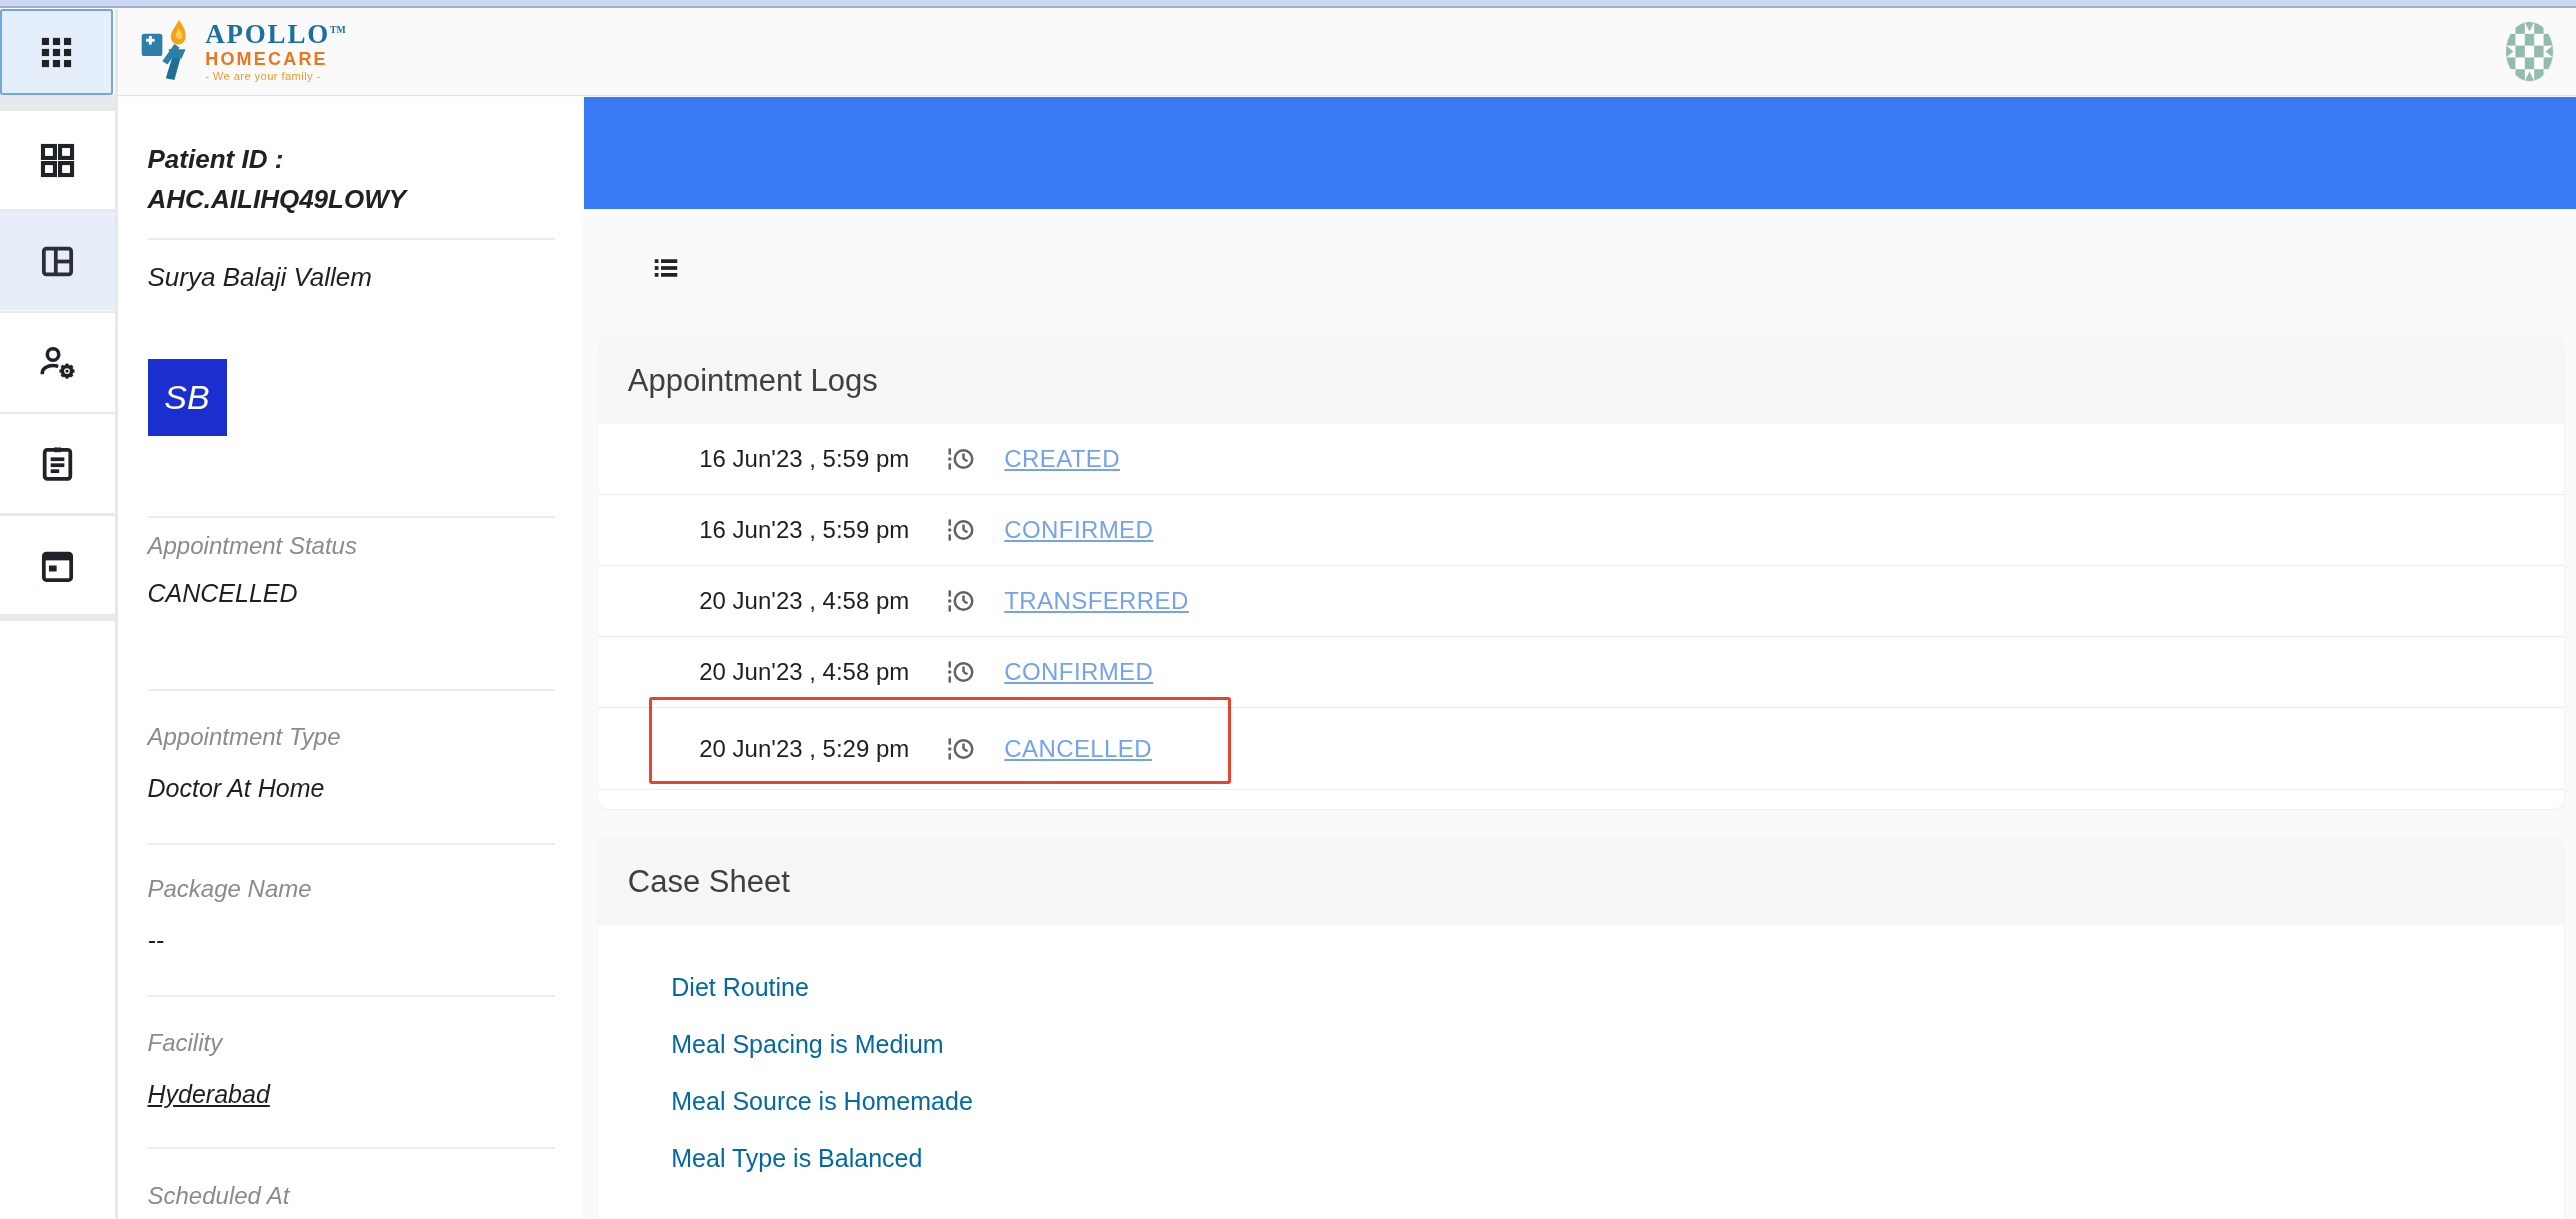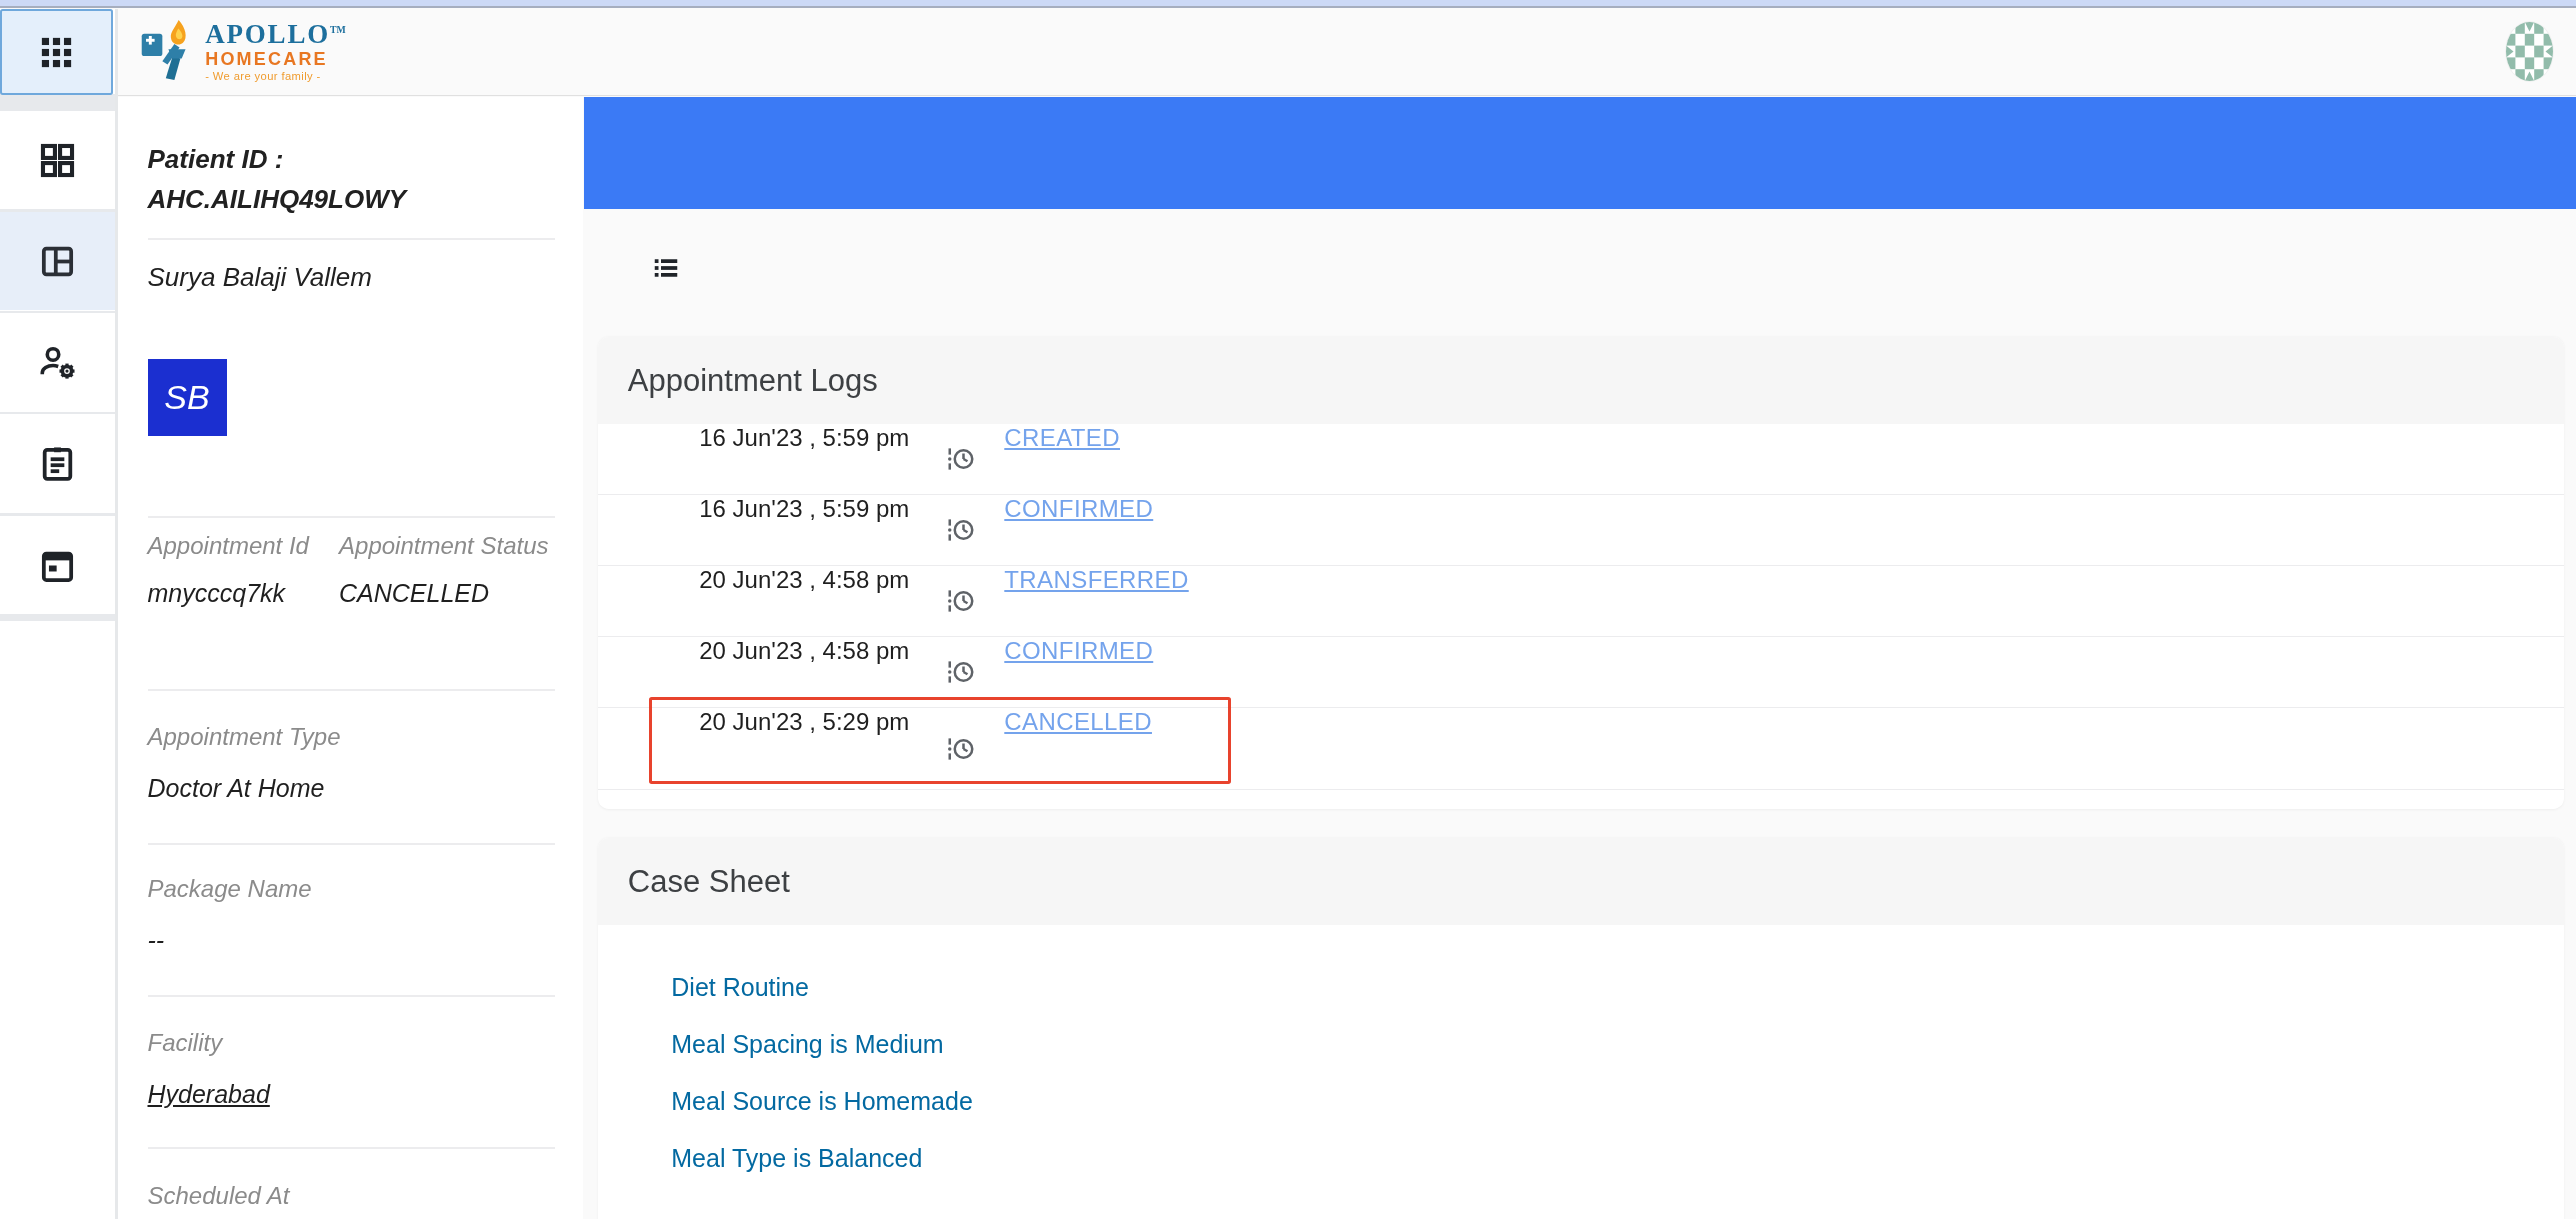--- a/index.html
+++ b/index.html
@@ -69,21 +69,21 @@
   .blue-bar{position:absolute;left:0;top:0;width:100%;height:112px;background:#3b7af5;}
   .list-btn{position:absolute;left:64px;top:154px;width:36px;height:36px;cursor:pointer;
             display:flex;align-items:center;justify-content:center;}
 
   .card{position:absolute;left:14.3px;width:1966px;background:#ffffff;border-radius:10.7px;
         box-shadow:0 0.9px 2.7px rgba(0,0,0,0.05);}
   .card-header{height:87px;background:#f6f6f6;border-radius:10.7px 10.7px 0 0;display:flex;
                align-items:center;padding-left:29.5px;font-size:31px;color:#3d4043;}
   .logs-card{top:240px;height:472px;}
   .log-rows{position:relative;}
-  .log-row{height:70px;display:flex;border-bottom:0.9px solid #ececee;}
+  .log-row{height:70px;display:flex;align-items:center;border-bottom:0.9px solid #ececee;}
   .log-row.last{height:81px;}
   .log-ts{width:311px;text-align:right;font-size:24px;color:#1f1f1f;}
   .log-icon{margin-left:36px;display:flex;align-items:center;}
   .log-status{margin-left:29px;font-size:24px;color:#74a3ec;text-decoration:underline;
               letter-spacing:0.4px;cursor:pointer;}
   .red-box{position:absolute;left:51px;top:360px;width:576px;height:81px;
            border:3.6px solid #e8432d;border-radius:2.7px;pointer-events:none;}
 
   .case-card{top:741px;height:483px;border-radius:10.7px 10.7px 0 0;}
   .case-items{padding:50px 0 0 73px;}
@@ -242,24 +242,20 @@
     <div class="divider" style="top:141px"></div>
 
     <div class="p-name">Surya Balaji Vallem</div>
 
     <div class="p-avatar">
       <span>SB</span>
     </div>
     <div class="divider" style="top:419px"></div>
 
     <div class="sec grid2" style="top:428px">
-      <div class="colA">
-        <div class="lbl">Appointment Id</div>
-        <div class="val">mnycccq7kk</div>
-      </div>
       <div class="colB">
         <div class="lbl">Appointment Status</div>
         <div class="val">CANCELLED</div>
       </div>
     </div>
     <div class="divider" style="top:592px"></div>
 
     <div class="sec sec-single" style="top:626px">
       <div class="lbl">Appointment Type</div>
       <div class="val">Doctor At Home</div>

